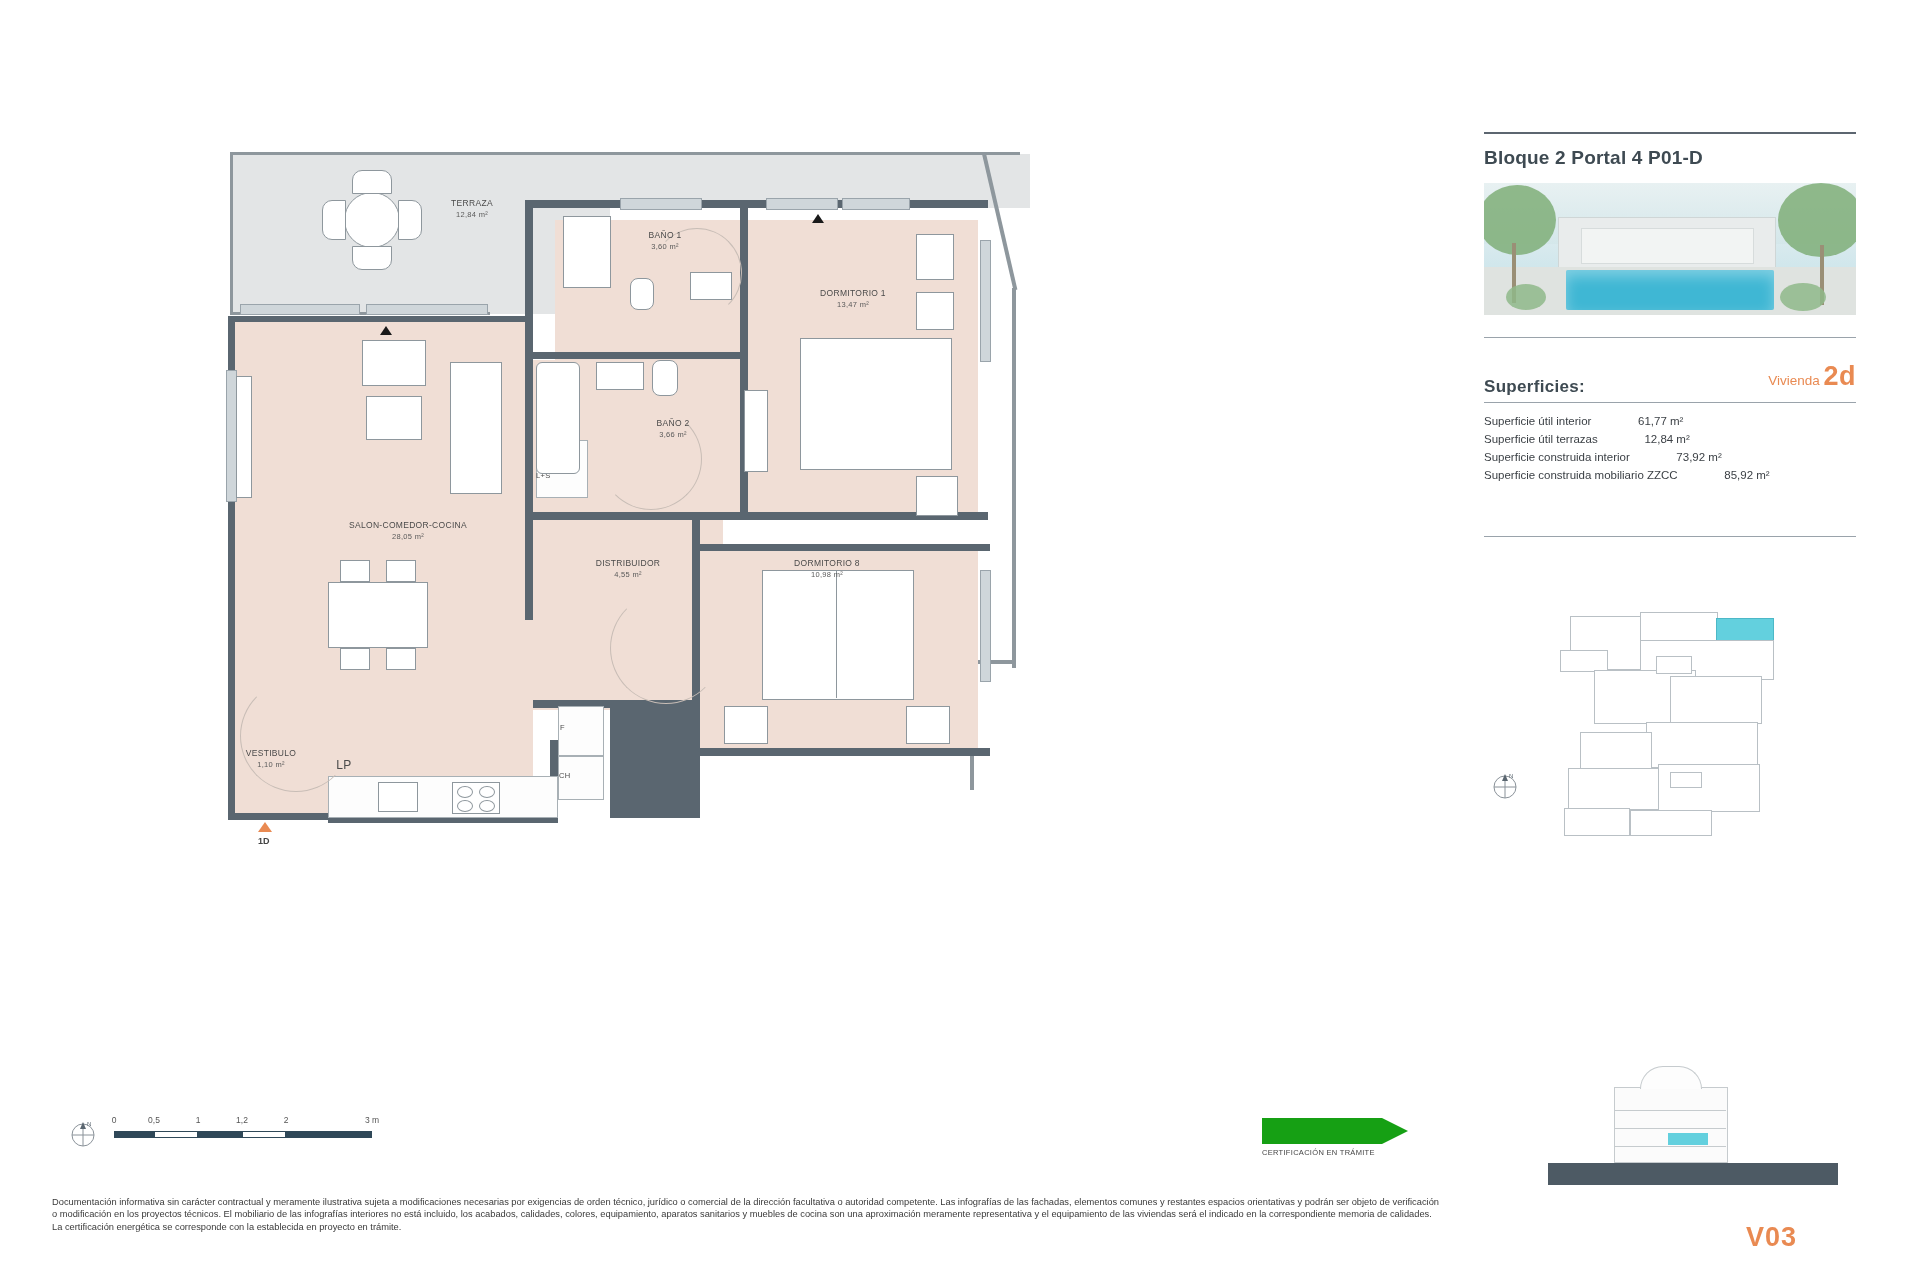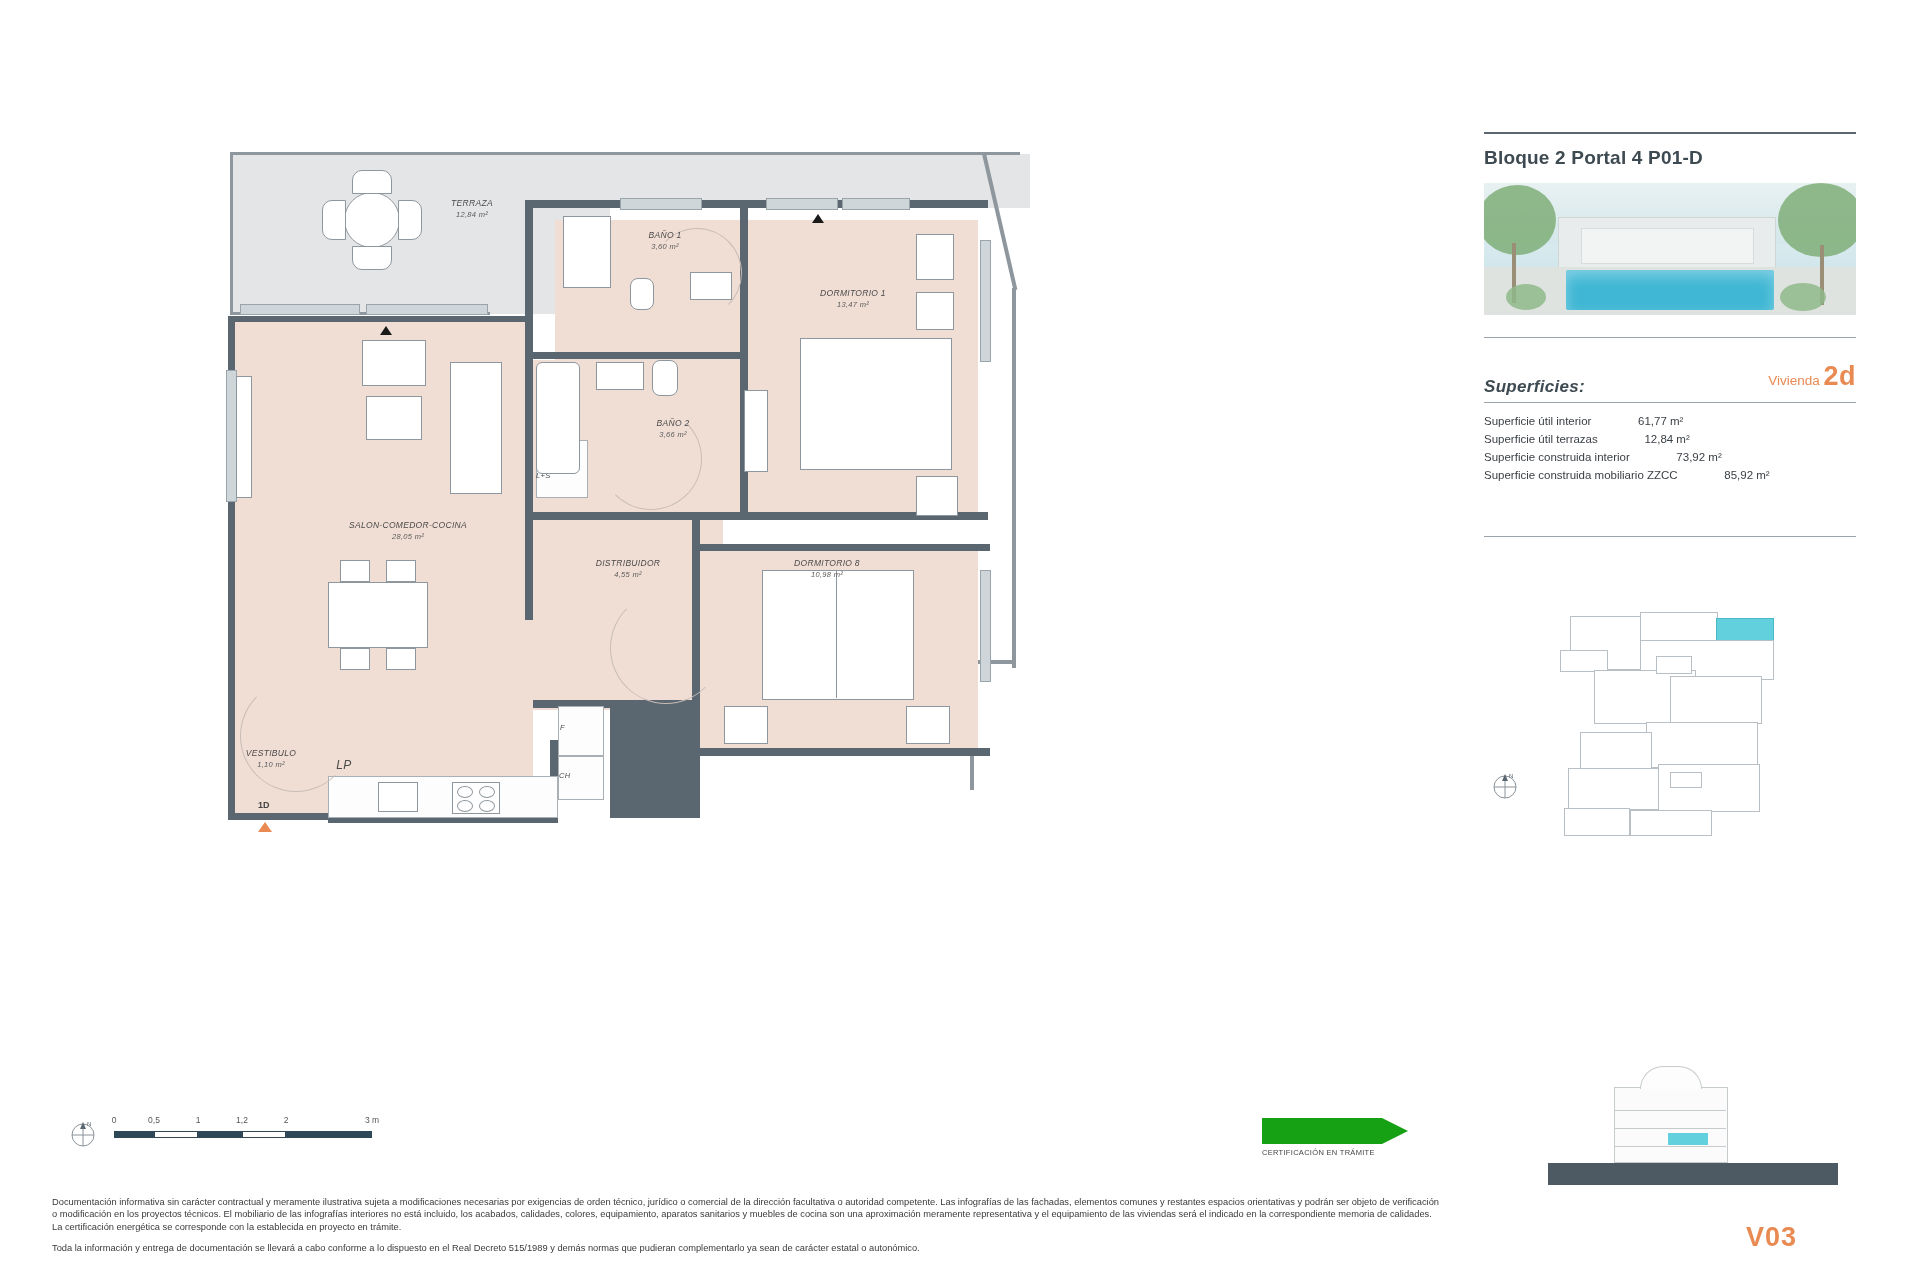--- a/index.html
+++ b/index.html
@@ -60,21 +60,21 @@
   .v03{position:absolute;left:1746px;top:1222px;font-size:27px;font-weight:bold;color:#e98a52;letter-spacing:1px;}
 
   
   .plan{position:absolute;left:200px;top:140px;width:1060px;height:720px;}
   .wall{position:absolute;background:#5a6670;}
   .room{position:absolute;background:#f0ded5;}
   .terr{position:absolute;background:#e3e5e6;}
   .glass{position:absolute;background:#cfd6da;border:1px solid #9aa4ab;}
   .furn{position:absolute;background:#ffffff;border:1px solid #8e979d;}
   .furn.light{background:#fdfdfd;border:1px solid #a8b0b5;}
-  .lbl{position:absolute;text-align:center;color:#4a4a4a;font-size:8.5px;line-height:11px;letter-spacing:.3px;font-style:italic;}
+  .lbl{position:absolute;text-align:center;color:#4a4a4a;font-size:8.5px;line-height:11px;letter-spacing:.3px;}
   .lbl .sq{font-size:7.5px;color:#5a5a5a;}
   .arc{position:absolute;border:1px solid #b9b2ad;border-radius:50%;}
   .tri{position:absolute;width:0;height:0;border-left:6px solid transparent;border-right:6px solid transparent;border-bottom:9px solid #1a1a1a;}
   .tri-o{position:absolute;width:0;height:0;border-left:7px solid transparent;border-right:7px solid transparent;border-bottom:10px solid #e98a52;}
   .doorlbl{position:absolute;font-size:9px;color:#444;font-weight:bold;}
 
   
   .scalebar{position:absolute;left:110px;top:1115px;width:320px;}
   .sb-ticks{position:relative;height:14px;}
   .sb-ticks span{position:absolute;font-size:8.5px;color:#555;transform:translateX(-50%);}
@@ -198,21 +198,21 @@
     <div class="lbl" style="left:336px;top:330px;width:36px;text-align:left;font-size:7.5px;">
       <span>L+S</span>
     </div>
 
     <div class="arc" style="left:40px;top:540px;width:110px;height:110px;border-color:#c8bdb6;border-right-color:transparent;border-top-color:transparent;"></div>
     <div class="lbl" style="left:26px;top:608px;width:90px;">
       <div>VESTIBULO</div>
       <div class="sq">1,10 m²</div>
     </div>
     <div class="tri-o" style="left:58px;top:682px;"></div>
-    <div class="doorlbl" style="left:58px;top:660px;">1D</div>
+    <div class="doorlbl" style="left:58px;top:696px;">1D</div>
 
     <div class="furn" style="left:363px;top:76px;width:46px;height:70px;"></div>
     <div class="furn" style="left:430px;top:138px;width:22px;height:30px;border-radius:8px;"></div>
     <div class="furn" style="left:490px;top:132px;width:40px;height:26px;"></div>
     <div class="arc" style="left:452px;top:88px;width:88px;height:88px;border-color:#c8bdb6;border-left-color:transparent;border-bottom-color:transparent;"></div>
     <div class="lbl" style="left:410px;top:90px;width:110px;">
       <div>BAÑO 1</div>
       <div class="sq">3,60 m²</div>
     </div>
 
@@ -376,16 +376,15 @@
   <div class="cert">
     <div class="cert-arrow">
       <div class="body"></div>
       <div class="head"></div>
     </div>
     <div class="cert-txt">CERTIFICACIÓN EN TRÁMITE</div>
   </div>
 
   <div class="legal">
     <p>Documentación informativa sin carácter contractual y meramente ilustrativa sujeta a modificaciones necesarias por exigencias de orden técnico, jurídico o comercial de la dirección facultativa o autoridad competente. Las infografías de las fachadas, elementos comunes y restantes espacios orientativas y podrán ser objeto de verificación o modificación en los proyectos técnicos. El mobiliario de las infografías interiores no está incluido, los acabados, calidades, colores, equipamiento, aparatos sanitarios y muebles de cocina son una aproximación meramente representativa y el equipamiento de las viviendas será el indicado en la correspondiente memoria de calidades. La certificación energética se corresponde con la establecida en proyecto en trámite.</p>
-    <p>Toda la información y entrega de documentación se llevará a cabo conforme a lo dispuesto en el Real Decreto 515/1989 y demás normas que pudieran complementarlo ya sean de carácter estatal o autonómico.</p>
   </div>
 
 </div>
 
 </body></html>

